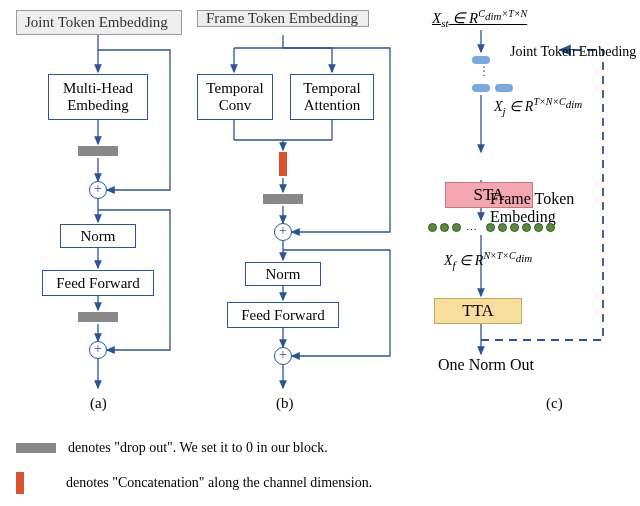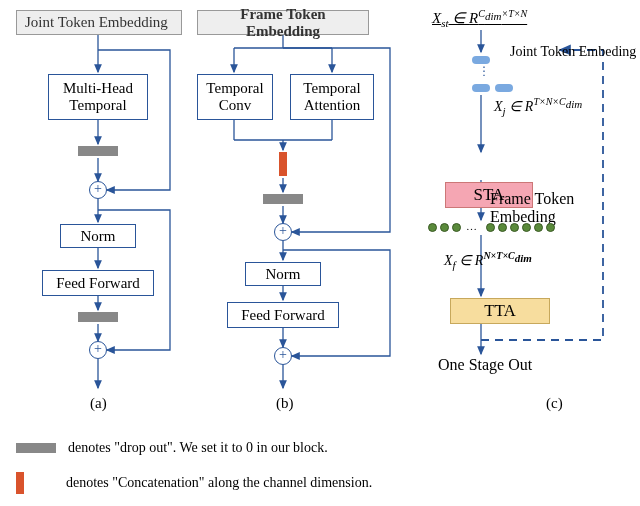--- a/index.html
+++ b/index.html
@@ -161,37 +161,37 @@
 
   <polyline points="481,340 603,340 603,50 560,50" fill="none" stroke="#2a5599" stroke-width="1.8" stroke-dasharray="8 6" marker-end="url(#ah)"></polyline>
 
 </svg>
 
 <div class="label-box" style="left:16px; top:10px; width:166px; height:25px;">
   <span>Joint Token Embedding</span>
 </div>
 <div class="box" style="left:48px; top:74px; width:100px; height:46px; white-space:pre-line;">
   <span>Multi-Head
-Temporal</span>
+Embeding</span>
 </div>
 <div class="dropout" style="left:78px; top:146px;"></div>
 <div class="circle-plus" style="left:89px; top:181px;"></div>
 <div class="box" style="left:60px; top:224px; width:76px; height:24px;">
   <span>Norm</span>
 </div>
 <div class="box" style="left:42px; top:270px; width:112px; height:26px;">
   <span>Feed Forward</span>
 </div>
 <div class="dropout" style="left:78px; top:312px;"></div>
 <div class="circle-plus" style="left:89px; top:341px;"></div>
 <div class="text" style="left:90px; top:395px;">
   <span>(a)</span>
 </div>
 
-<div class="label-box" style="left:197px; top:10px; width:172px; height:25px;font-weight:bold;">
+<div class="label-box" style="left:197px; top:10px; width:172px; height:17px;">
   <span>Frame Token Embedding</span>
 </div>
 <div class="box" style="left:197px; top:74px; width:76px; height:46px; white-space:pre-line;">
   <span>Temporal
 Conv</span>
 </div>
 <div class="box" style="left:290px; top:74px; width:84px; height:46px; white-space:pre-line;">
   <span>Temporal
 Attention</span>
 </div>
@@ -237,28 +237,28 @@
 <div class="gpill" style="left:452px; top:223px;"></div>
 <div class="text" style="left:466px; top:220px; font-size:11px;">…</div>
 <div class="gpill" style="left:486px; top:223px;"></div>
 <div class="gpill" style="left:498px; top:223px;"></div>
 <div class="gpill" style="left:510px; top:223px;"></div>
 <div class="gpill" style="left:522px; top:223px;"></div>
 <div class="gpill" style="left:534px; top:223px;"></div>
 <div class="gpill" style="left:546px; top:223px;"></div>
 
 <div class="text ital" style="left:444px; top:250px; font-size:14px;">
-  <span><i>X<sub>f</sub></i> ∈ <i>R</i><sup style="font-size:10px;font-weight:bold;">N×T×C<sub>dim</sub></sup></span>
-</div>
-
-<div class="tta-box" style="left:450px; top:298px; width:100px; height:26px;">
+  <span><i>X<sub>f</sub></i> ∈ <i>R</i><sup style="font-size:10px;">N×T×C<sub>dim</sub></sup></span>
+</div>
+
+<div class="tta-box" style="left:434px; top:298px; width:88px; height:26px;">
   <span>TTA</span>
 </div>
 <div class="text" style="left:438px; top:356px; font-size:16px;">
-  <span>One Stage Out</span>
+  <span>One Norm Out</span>
 </div>
 <div class="text" style="left:546px; top:395px;">
   <span>(c)</span>
 </div>
 
 <div class="legend-row" style="left:16px; top:440px;">
   <div class="legend-swatch-grey"></div>
   <span>denotes "drop out". We set it to 0 in our block.</span>
 </div>
 <div class="legend-row" style="left:16px; top:472px;">

